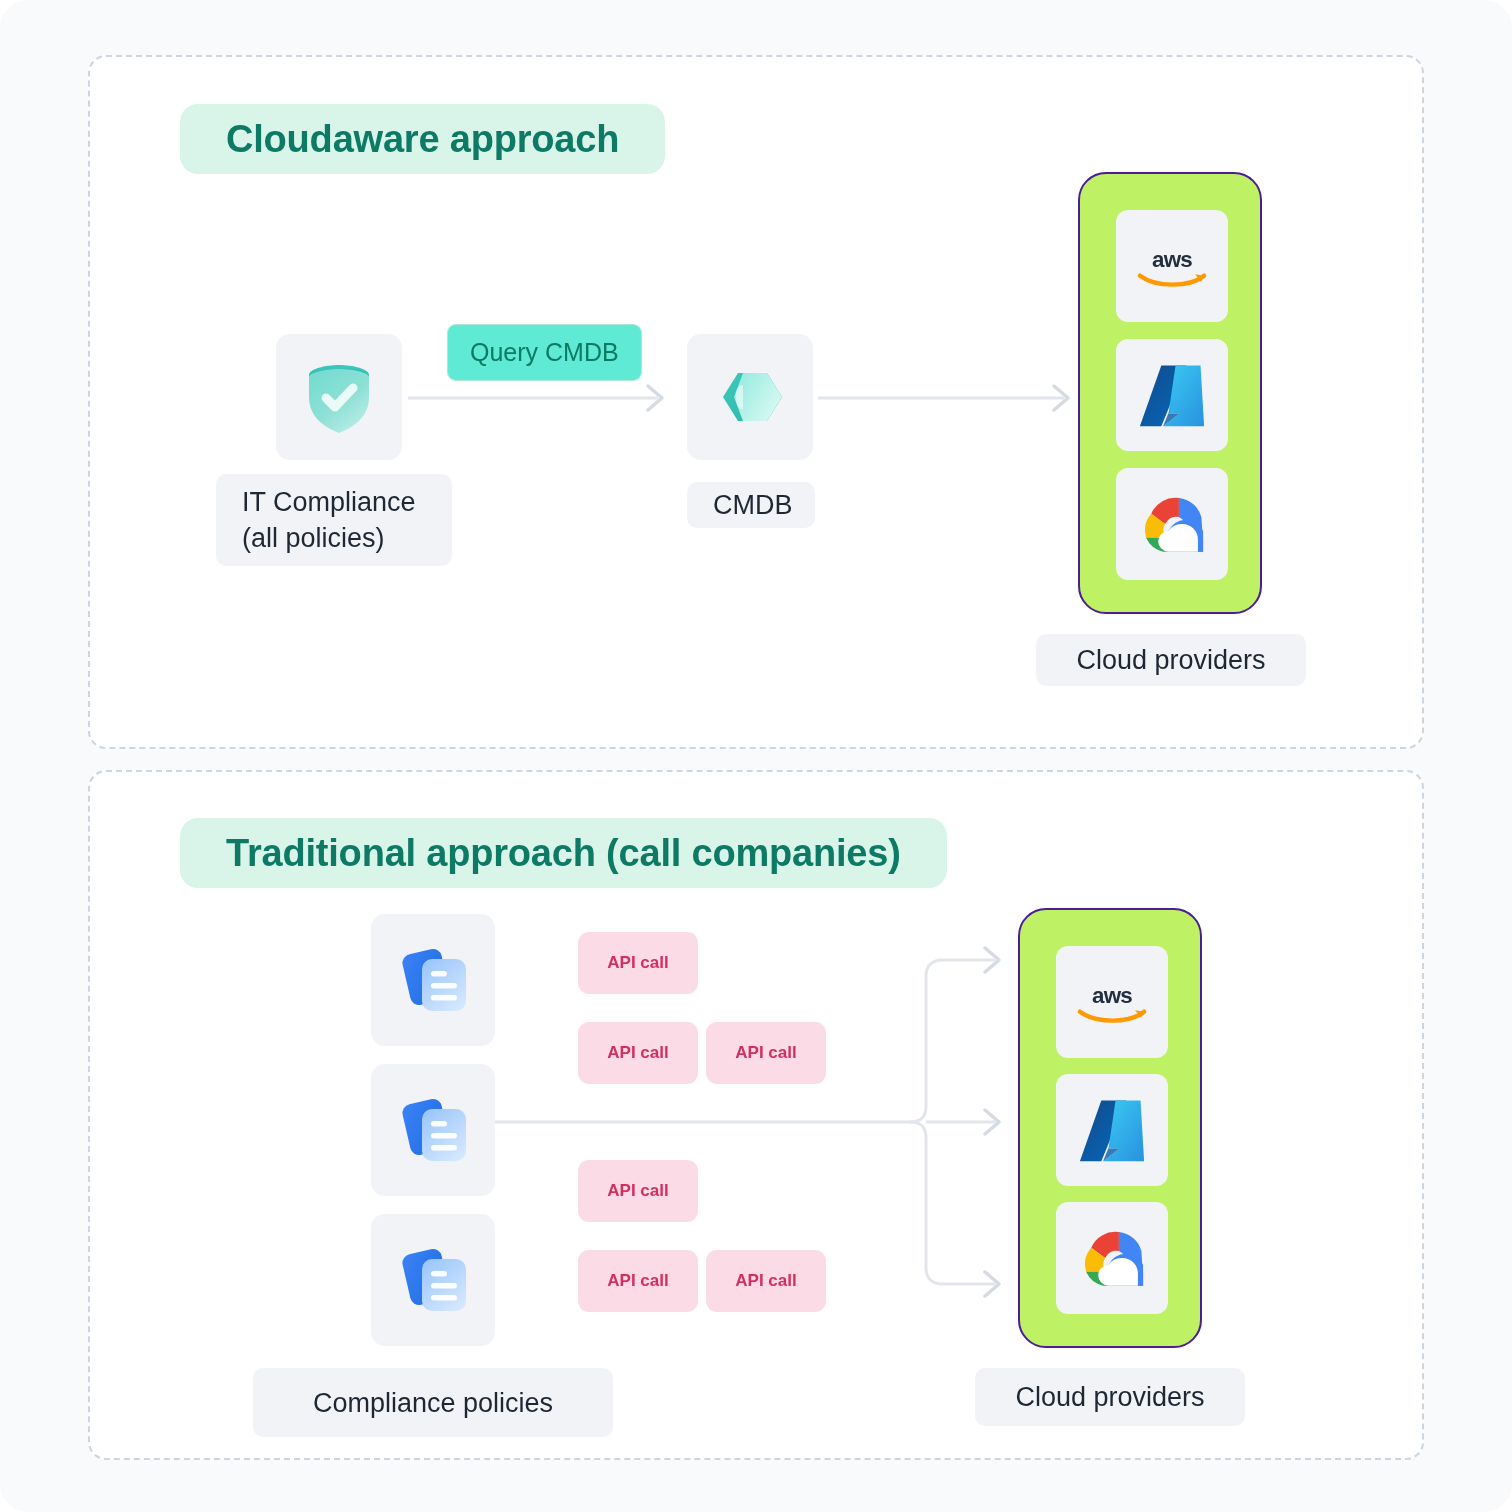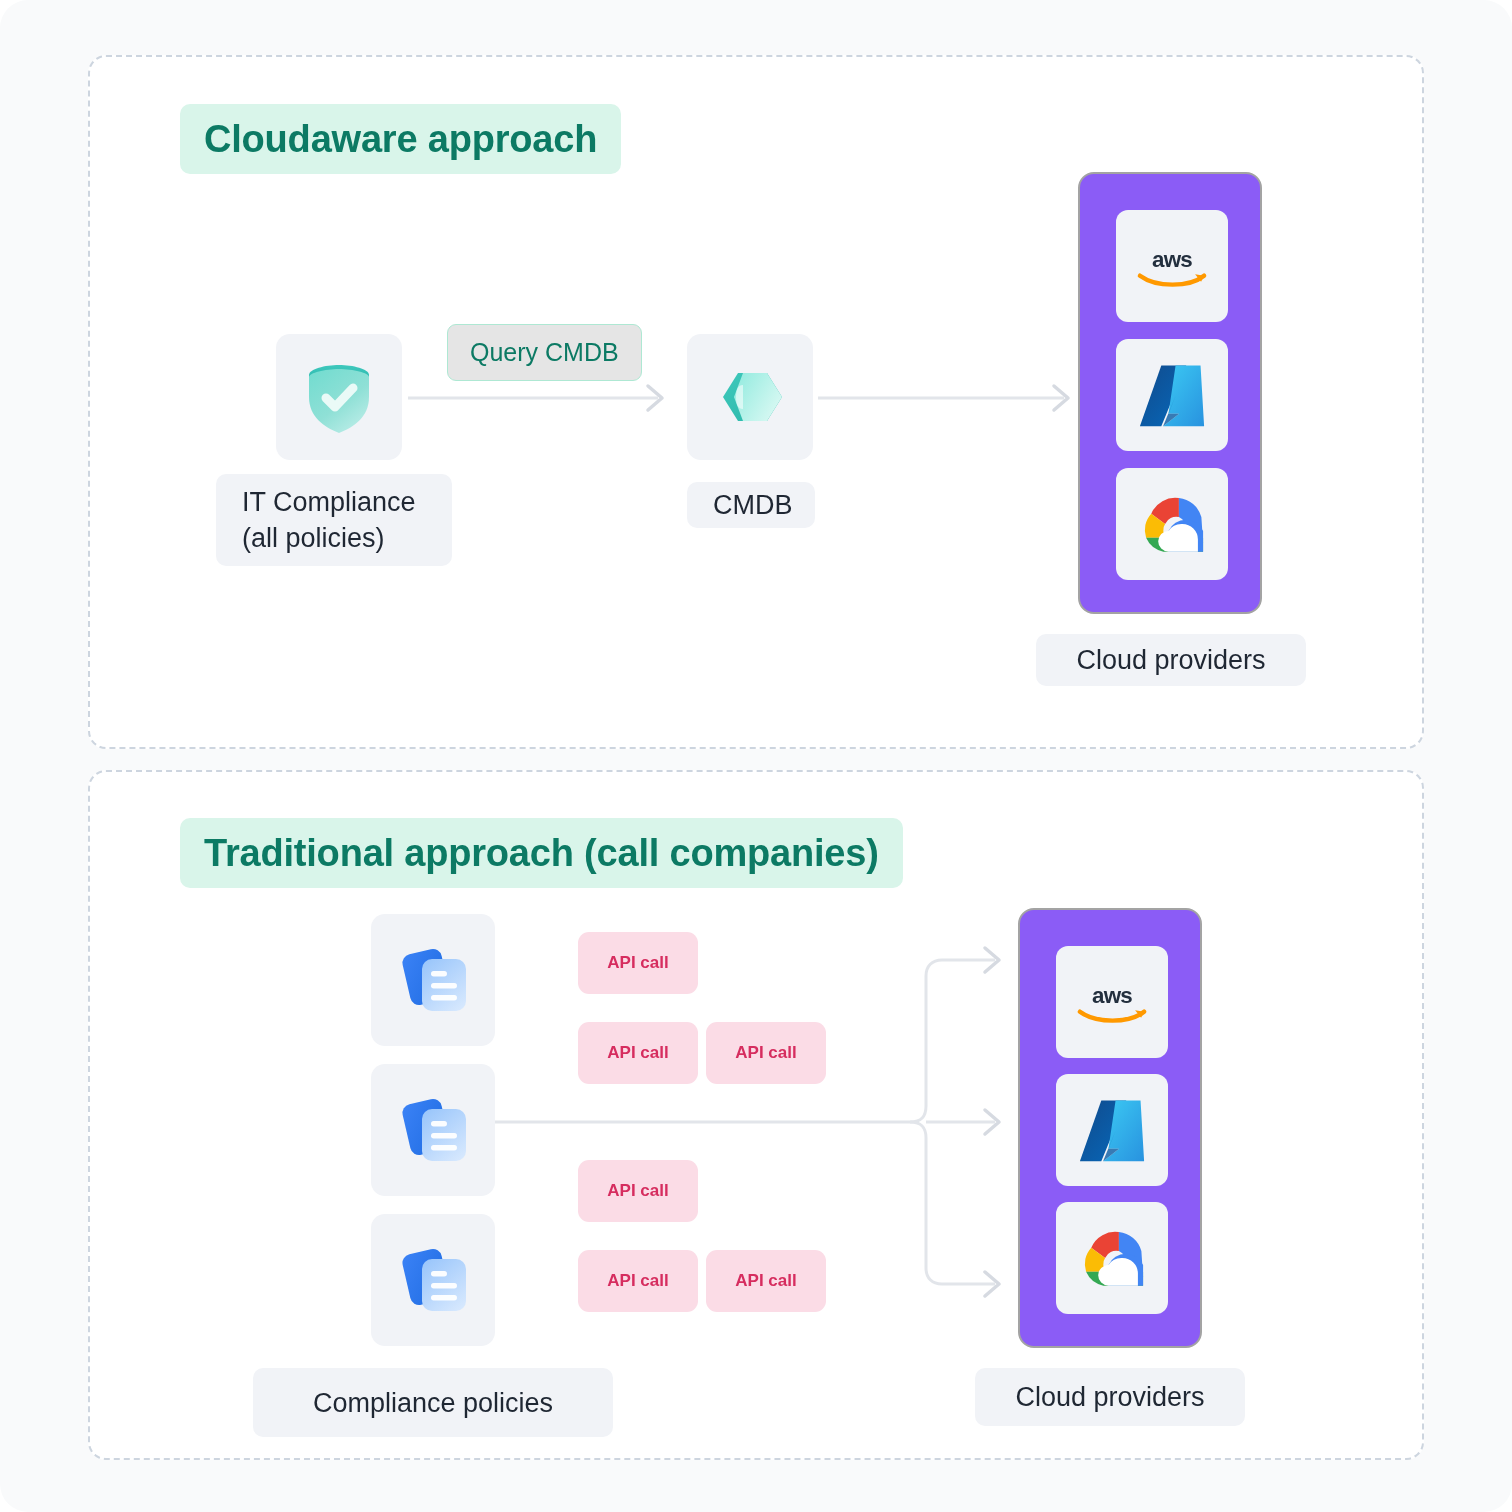--- a/index.html
+++ b/index.html
@@ -23,28 +23,28 @@
     border: 2px dashed #cdd5df;
     border-radius: 18px;
   }
   #panel-top    { left: 88px;  top: 55px;   width: 1336px; height: 694px; }
   #panel-bottom { left: 88px;  top: 770px;  width: 1336px; height: 690px; }
 
   
   .heading-chip {
     position: absolute;
     background: #d9f5ea;
-    border-radius: 10px;
+    border-radius: 18px;
     color: #0c7a64;
     font-size: 38px;
     font-weight: bold;
     letter-spacing: -0.2px;
     display: flex;
     align-items: center;
-    padding: 0 24px;
+    padding: 0 46px;
   }
   #heading-top    { left: 180px; top: 104px; height: 70px; }
   #heading-bottom { left: 180px; top: 818px; height: 70px; }
 
   
   .icon-tile {
     position: absolute;
     background: #f1f3f7;
     border-radius: 14px;
     display: flex;
@@ -62,21 +62,21 @@
     line-height: 40px;
     display: flex;
     align-items: center;
     padding: 0 26px;
     white-space: pre-line;
   }
 
   
   .flow-label {
     position: absolute;
-    background: #e5e5e5;
+    background: #5eead4;
     border: 1.5px solid #aee8d3;
     border-radius: 9px;
     color: #0c7a64;
     font-size: 25px;
     display: flex;
     align-items: center;
     justify-content: center;
     padding: 0 22px;
     height: 57px;
   }
@@ -92,23 +92,23 @@
     display: flex;
     align-items: center;
     justify-content: center;
     width: 120px;
     height: 62px;
   }
 
   
   .provider-box {
     position: absolute;
-    background: #8b5cf6;
-    border: 2px solid #a3a3a3;
-    border-radius: 16px;
+    background: #bef264;
+    border: 2px solid #4c1d95;
+    border-radius: 28px;
   }
   #provider-box-top    { left: 1078px; top: 172px; width: 184px; height: 442px; }
   #provider-box-bottom { left: 1018px; top: 908px; width: 184px; height: 440px; }
 
   .logo-tile {
     position: absolute;
     left: 36px;
     width: 112px; height: 112px;
     background: #f1f3f7;
     border-radius: 12px;

